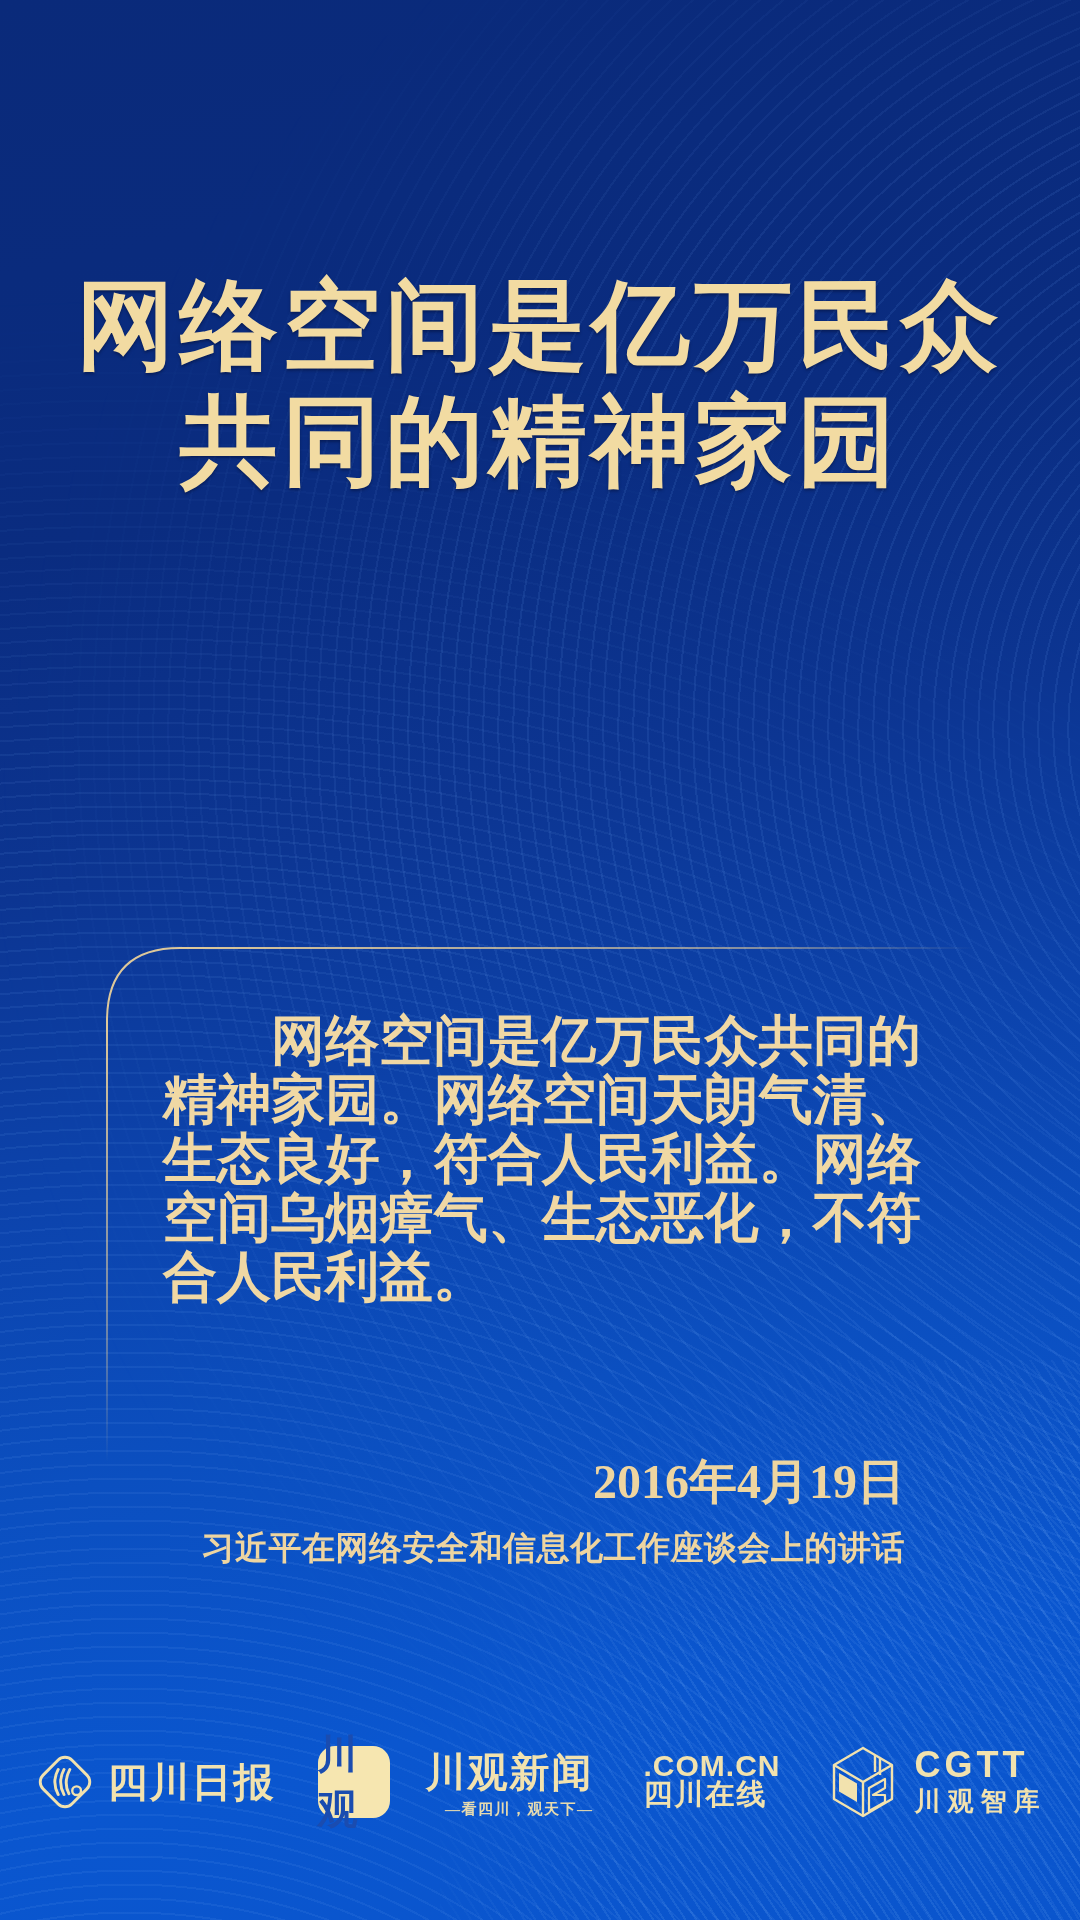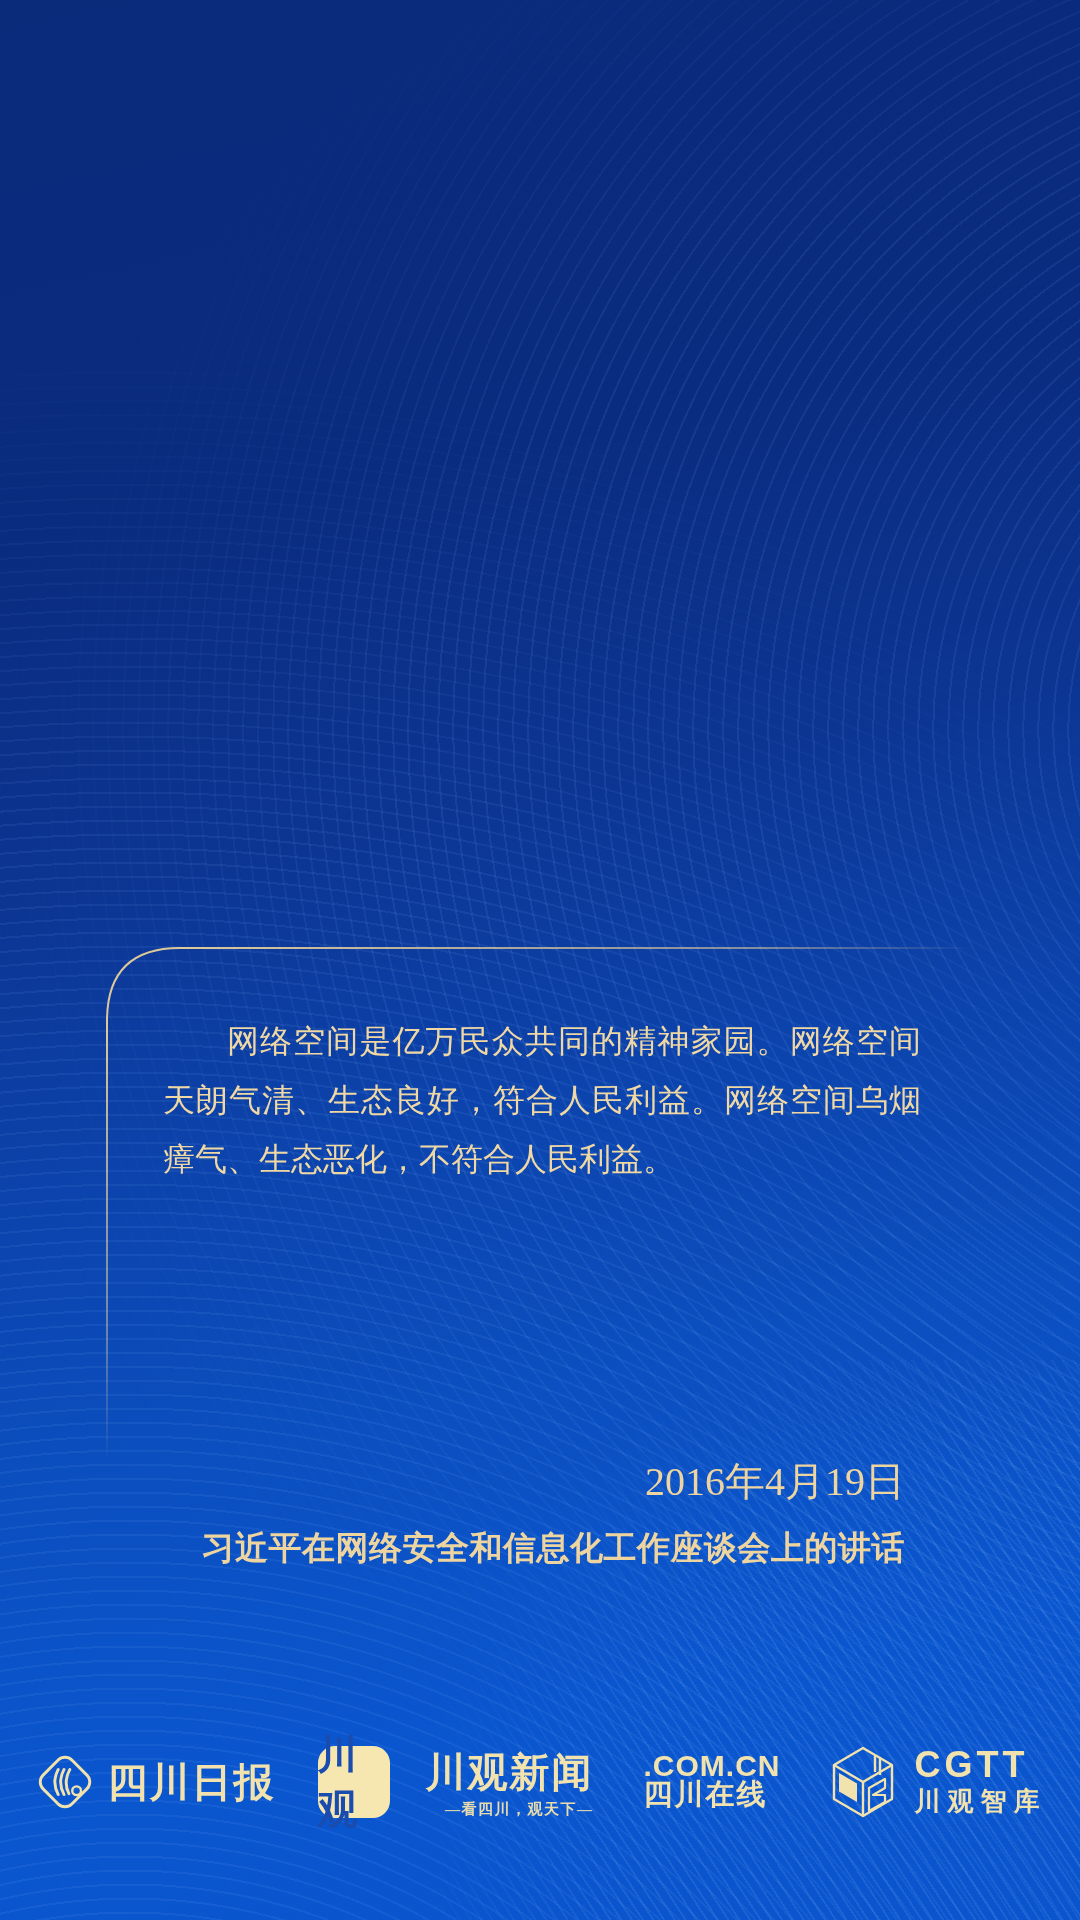--- a/index.html
+++ b/index.html
@@ -36,25 +36,25 @@
   
   .title{
     position:absolute;top:268px;left:0;width:100%;text-align:center;
     color:#f2dba2;font-weight:700;font-size:98px;line-height:116px;
     letter-spacing:5px;text-shadow:0 2px 3px rgba(0,0,20,.35);
   }
   
   .quote-border-svg{position:absolute;left:0;top:0;}
   .quote{
     position:absolute;left:163px;top:1012px;width:758px;
-    font-size:32px;line-height:59px;font-weight:400;color:#f0d8a4;
+    font-size:54px;line-height:59px;font-weight:700;color:#f0d8a4;
     text-indent:2em;text-align:justify;letter-spacing:0;
   }
   .meta{position:absolute;right:175px;top:1458px;text-align:right;color:#eed5a0;}
-  .date{font-size:40px;font-weight:400;line-height:48px;}
+  .date{font-size:48px;font-weight:700;line-height:48px;}
   .attribution{font-size:33px;font-weight:700;line-height:52px;letter-spacing:.5px;margin-top:16px;}
   
   .footer{
     position:absolute;top:1742px;left:0;width:100%;
     display:flex;justify-content:center;align-items:center;gap:42px;
     color:#f2e2ae;
   }
   .logo{display:flex;align-items:center;}
   .logo .ic{flex:0 0 auto;display:block;}
   .sd-word{font-size:40px;font-weight:700;letter-spacing:2px;margin-left:12px;white-space:nowrap;}
@@ -79,20 +79,24 @@
 </style>
 </head>
 <body>
 
 <div id="stage">
 
   <div class="tex arc-right"></div>
   <div class="tex arc-bottom"></div>
   <div class="tex stripes-br"></div>
 
+  <div class="title">
+    <div>网络空间是亿万民众</div>
+    <div>共同的精神家园</div>
+  </div>
 
   <svg class="quote-border-svg" width="1080" height="1920" viewBox="0 0 1080 1920">
     <defs>
       <linearGradient id="fadeTop" x1="180" y1="0" x2="975" y2="0" gradientUnits="userSpaceOnUse">
         <stop offset="0" stop-color="#e9d09a" stop-opacity="0.95"></stop>
         <stop offset="0.72" stop-color="#e9d09a" stop-opacity="0.55"></stop>
         <stop offset="1" stop-color="#e9d09a" stop-opacity="0"></stop>
       </linearGradient>
       <linearGradient id="fadeLeft" x1="0" y1="1021" x2="0" y2="1462" gradientUnits="userSpaceOnUse">
         <stop offset="0" stop-color="#e9d09a" stop-opacity="0.95"></stop>

